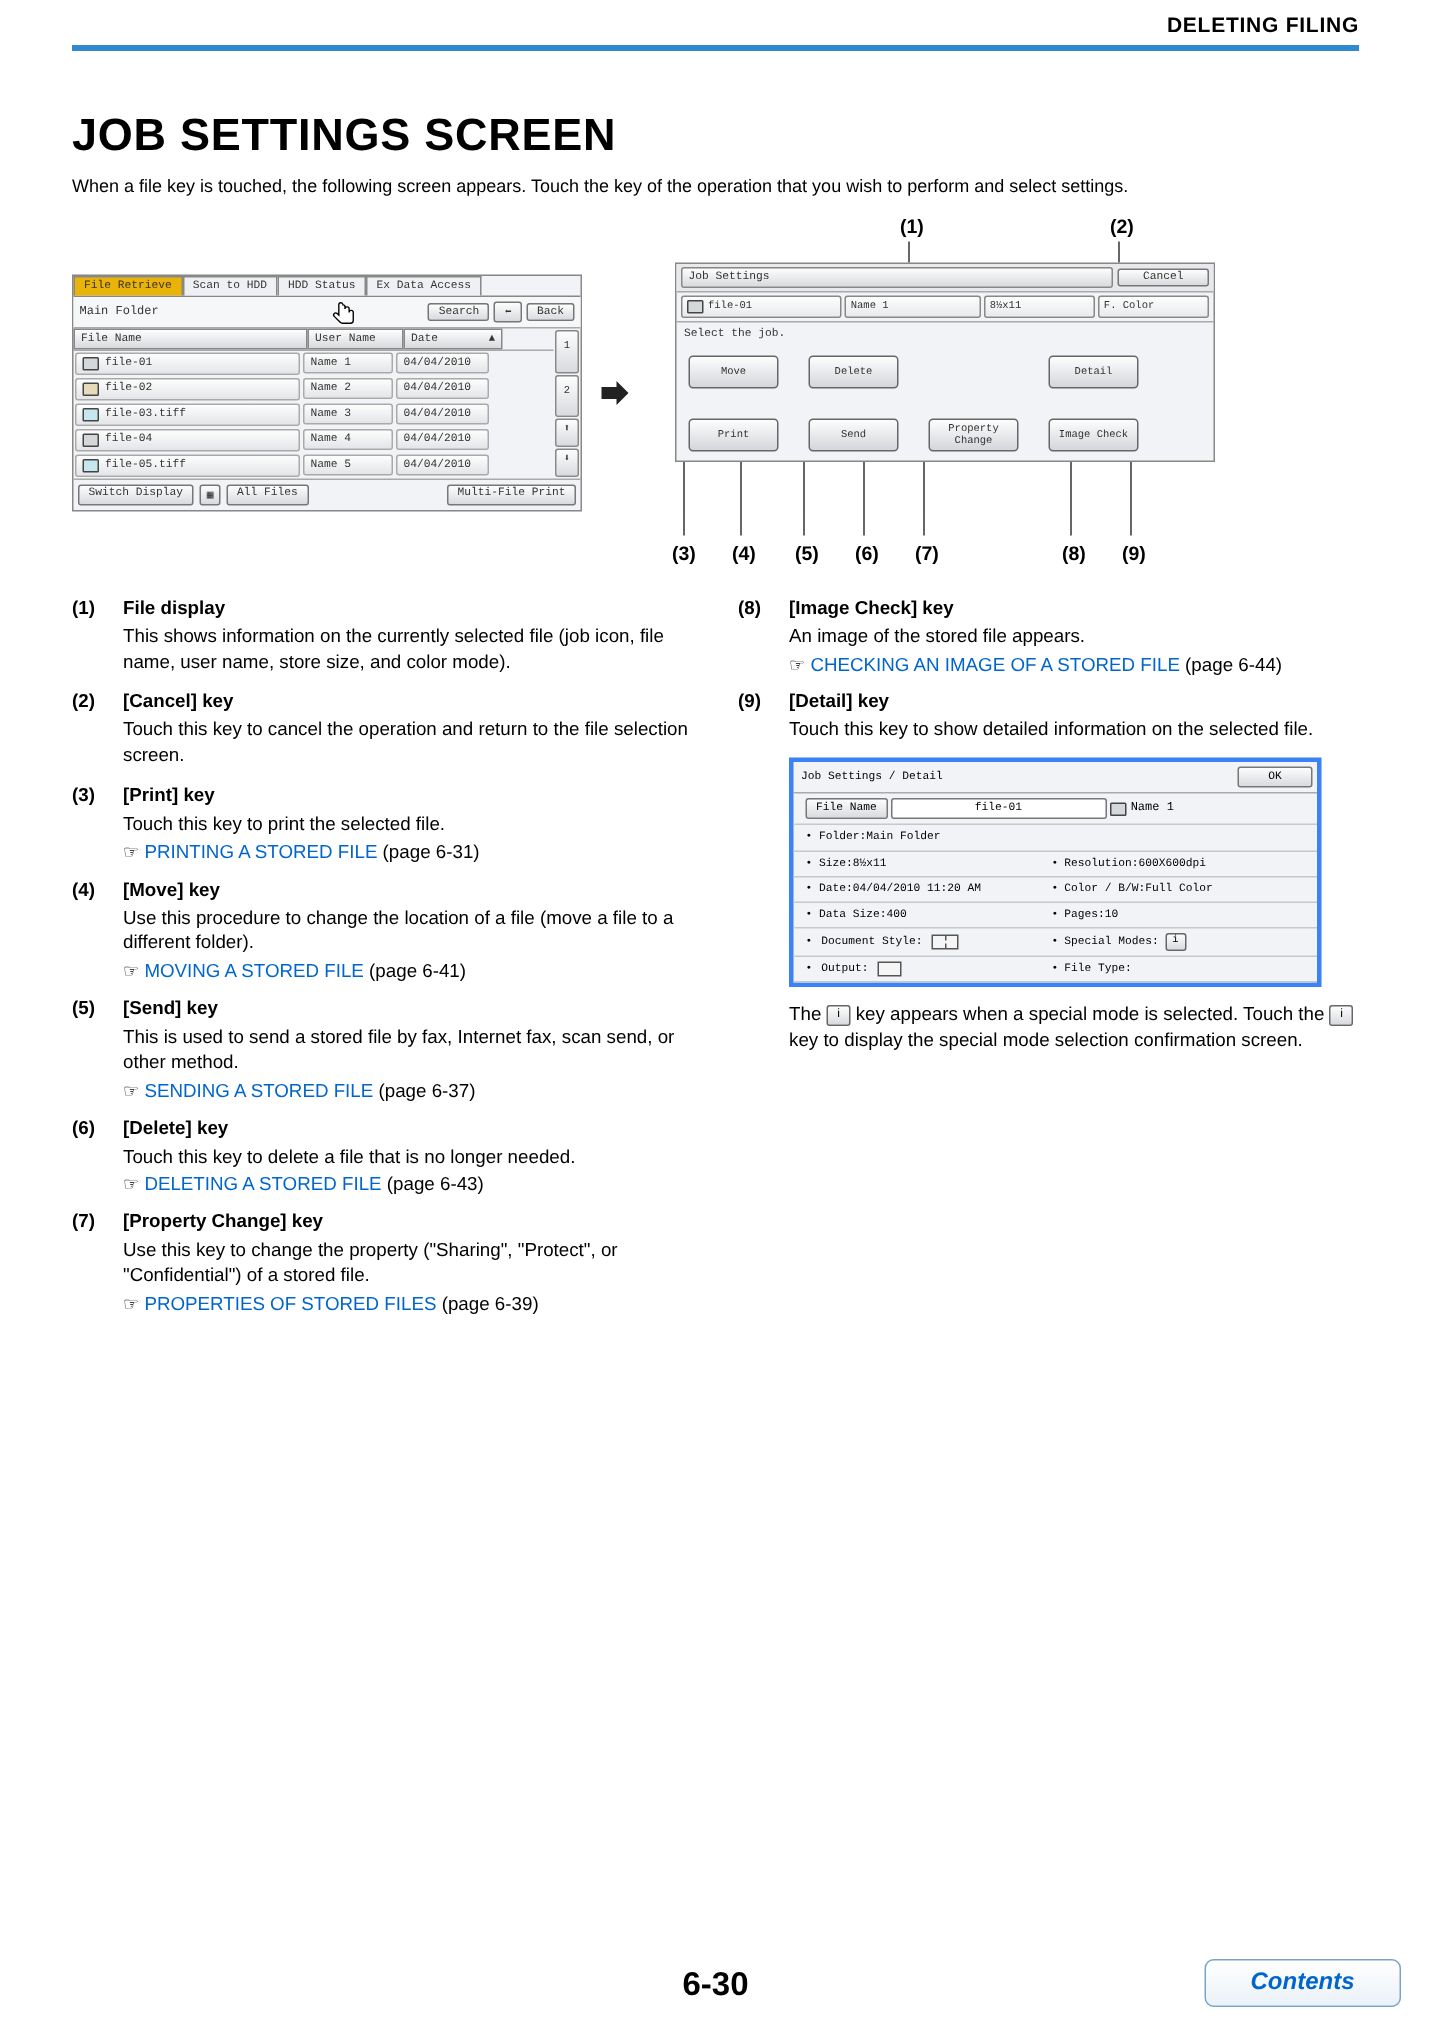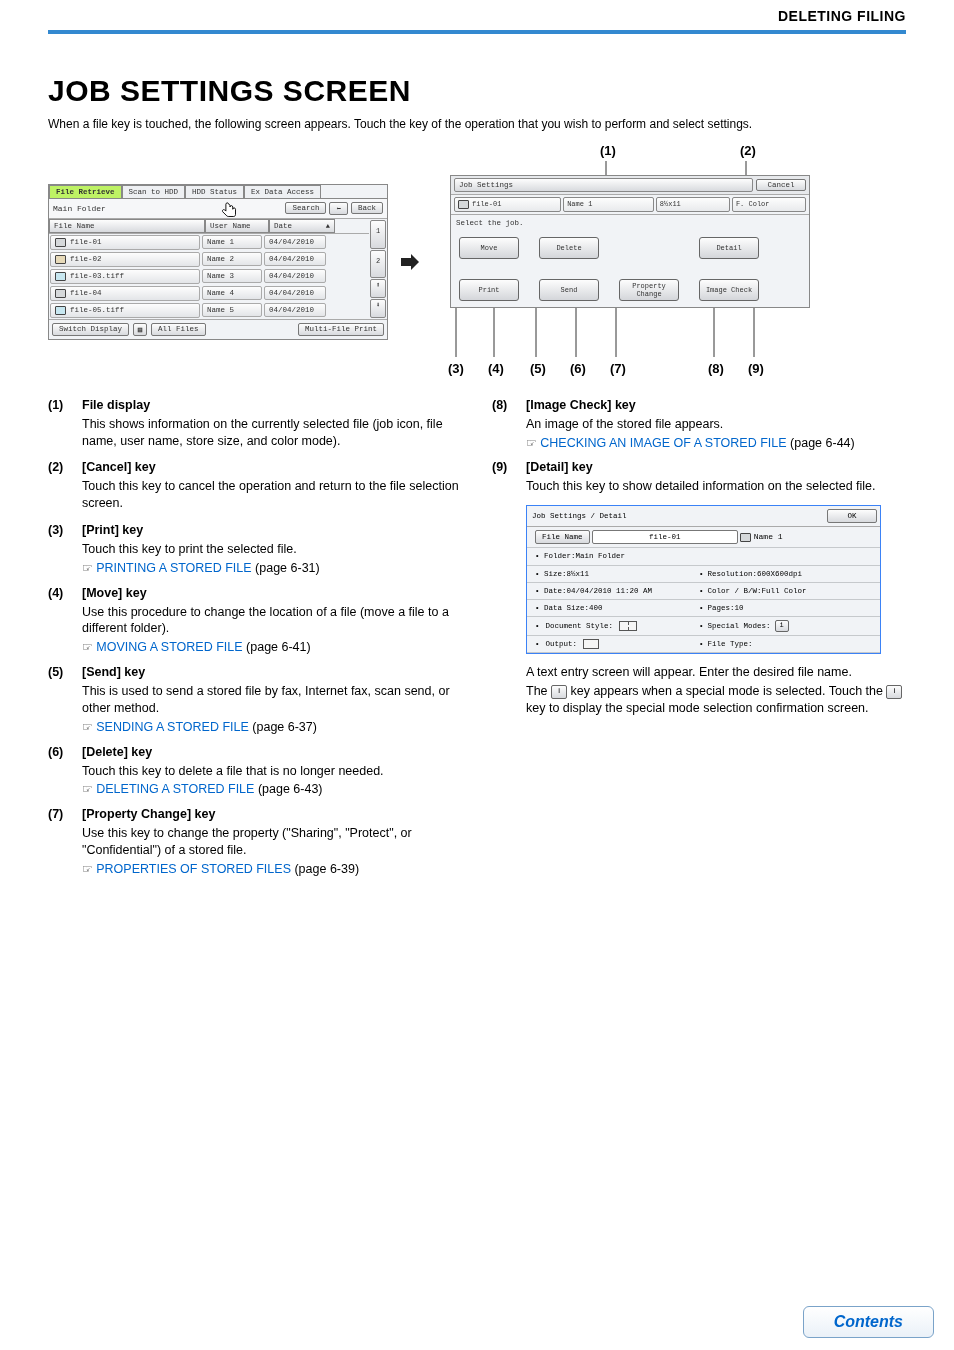--- a/index.html
+++ b/index.html
@@ -56,21 +56,21 @@
   .screen1 { width: 340px; }
   .tabstrip { display: flex; }
   .tab {
     border: 1px solid #888;
     border-bottom: none;
     padding: 2px 6px;
     margin-right: 0;
     background: #eef0f3;
     font-size: 7.5px;
   }
-  .tab:first-child { background: #bef264; font-weight: bold; }
+  .tab:first-child { background: #eab308; }
   .title-row {
     display: flex;
     padding: 3px 4px;
     border-top: 1px solid #888;
     border-bottom: 1px solid #aaa;
     align-items: center;
     gap: 3px;
     background: #f6f7f9;
   }
   .title-row .mf { flex: 1; }
@@ -212,21 +212,21 @@
   .col { flex: 1; }
   .item { display: flex; margin-bottom: 8px; }
   .item-num { width: 34px; font-weight: bold; }
   .item-body { flex: 1; }
   .item-title { font-weight: bold; margin-bottom: 2px; }
   .item-text { margin-bottom: 2px; }
   .xref-icon { font-family: serif; font-size: 12px; }
   .link { color: #0066cc; }
 
   .detail-panel {
-    border: 1px solid #3b82f6;
+    border: 3px solid #3b82f6;
     background: #f1f3f6;
     font-family: "Courier New", monospace;
     font-size: 8px;
     width: 355px;
     margin: 10px 0;
   }
   .dp-head {
     display: flex;
     padding: 3px;
     align-items: center;
@@ -435,21 +435,21 @@
           <circle class="lead-dot" cx="200" cy="124" r="2"></circle>
         <polyline class="lead-line" points="284,210 284,124 292,124"></polyline>
           <circle class="lead-dot" cx="292" cy="124" r="2"></circle>
         <line class="lead-line" x1="324" y1="210" x2="324" y2="155"></line>
           <circle class="lead-dot" cx="324" cy="155" r="2"></circle>
       </svg>
 
       <div class="screen-panel screen2" style="position:absolute;top:28px;left:20px;">
         <div class="js-head">
           <div class="jst">Job Settings</div>
-          <div class="btn3d" style="width:50px;">Cancel</div>
+          <div class="btn3d" style="width:61px;">Cancel</div>
         </div>
         <div class="js-status">
           <div style="flex:1.2;">
               <span class="mini-icon ico-print"></span>
               <span>file-01</span>
             </div>
           <div style="flex:1;">Name 1</div>
           <div style="flex:0.8;">8½x11</div>
           <div style="flex:0.8;">F. Color</div>
         </div>
@@ -577,23 +577,23 @@
           <div class="dp-row">
             <div class="l" style="display:flex;align-items:center;gap:6px;">• <span>Document Style:</span> <span class="doc-style-icon"></span></div>
             <div class="r">• <span>Special Modes:</span> <span class="info-icon">i</span></div>
           </div>
           <div class="dp-row">
             <div class="l" style="display:flex;align-items:center;gap:6px;">• <span>Output:</span> <span class="output-icon"></span></div>
             <div class="r">• <span>File Type:</span></div>
           </div>
         </div>
 
-        <div class="item-text">A text entry screen will appear. Enter the desired file name.</div>
         <div class="item-text">
           <span>The </span><span class="inline-icon">i</span><span> key appears when a special mode is selected. Touch the </span><span class="inline-icon">i</span><span> key to display the special mode selection confirmation screen.</span>
         </div>
       </div>
         </div>
     </div>
   </div>
 
+  <div class="page-num">6-30</div>
   <div class="contents-btn">Contents</div>
 </div>
 
 </body></html>

